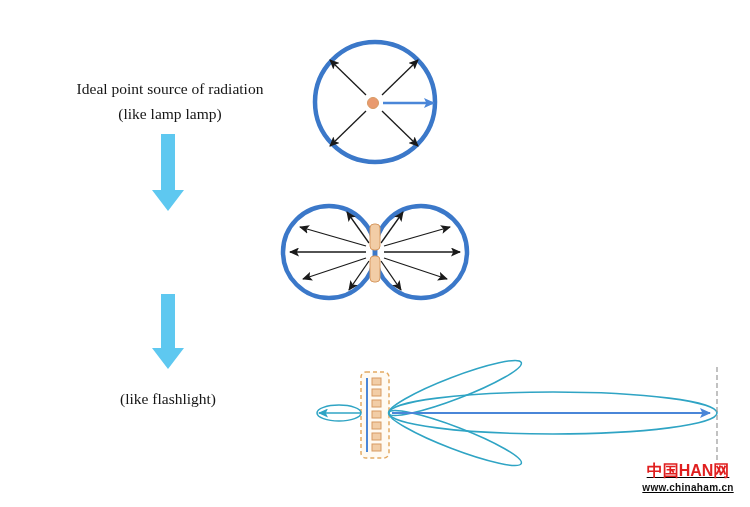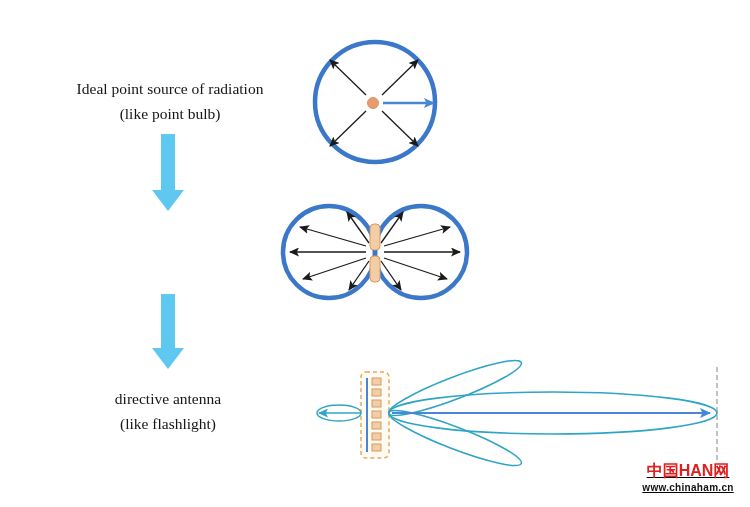--- a/index.html
+++ b/index.html
@@ -112,26 +112,25 @@
       <ellipse cx="455" cy="388" rx="71" ry="11" transform="rotate(-21 455 388)" class="teal" stroke-width="1.5"></ellipse>
       <ellipse cx="455" cy="438" rx="71" ry="11" transform="rotate(21 455 438)" class="teal" stroke-width="1.5"></ellipse>
 
       <line x1="392" y1="413" x2="710" y2="413" class="a-blue" stroke-width="2" marker-end="url(#mBlue)"></line>
       <line x1="717" y1="367" x2="717" y2="462" style="stroke:var(--dash-gray)" stroke-width="1.2" stroke-dasharray="5 3"></line>
     </g>
   </svg>
 
   <div class="lbl" style="left:40px;top:76px;width:260px;">
     <div>Ideal point source of radiation</div>
-    <div>(like point bulb)</div>
+    <div>(like lamp lamp)</div>
   </div>
 
 
   <div class="lbl" style="left:48px;top:386px;width:240px;">
-    <div>directive antenna</div>
     <div>(like flashlight)</div>
   </div>
 
   <div class="watermark">
     <div class="brand">中国HAN网</div>
     <div class="url">www.chinaham.cn</div>
   </div>
 
 </div>
 

